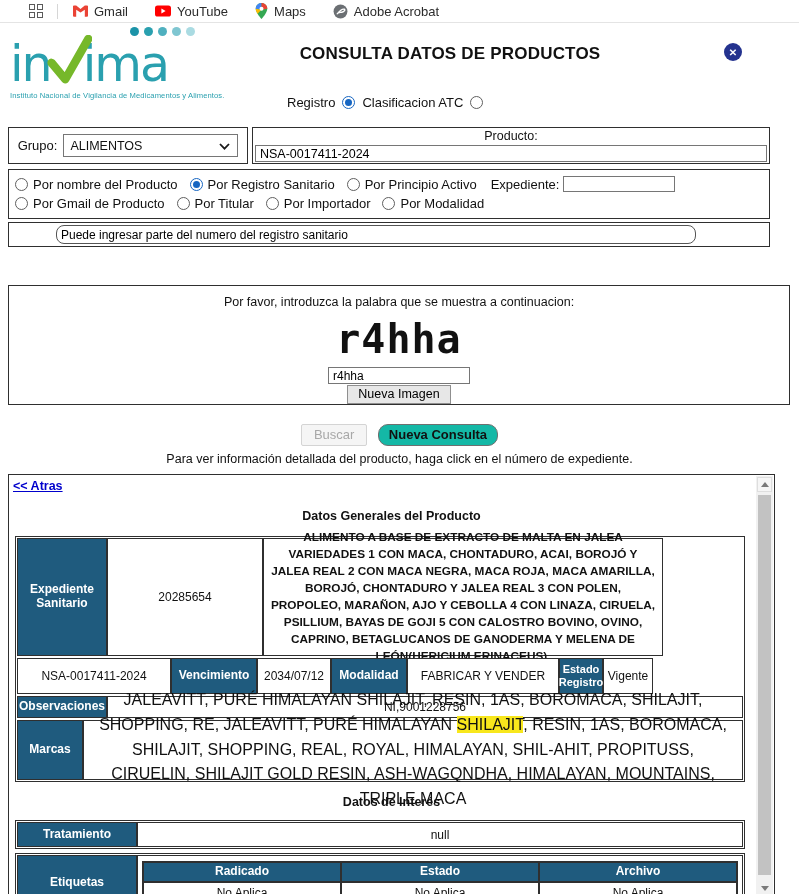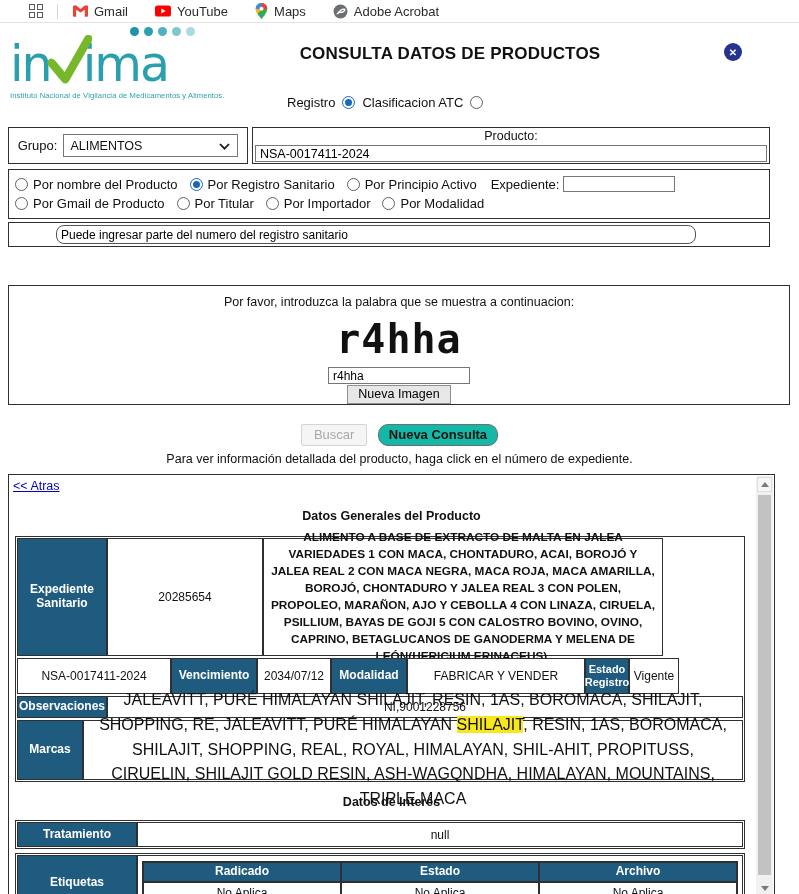--- a/index.html
+++ b/index.html
@@ -76,32 +76,32 @@
   .btn-buscar { font-size:13px; color:#a8a8a8; background:#f5f5f5; border:1px solid #d4d4d4;
                 padding:2px 12px 3px; border-radius:2px; }
   .btn-nueva { font-size:13px; color:#111; font-weight:600; background:#14b8a6; border:1px solid #6f6f6f;
                padding:2px 10px 3px; border-radius:10px; margin-left:6px; }
   .note { text-align:center; font-size:12.5px; margin-top:6px; }
 
   
   .results { position:relative; margin:8px 0 0 8px; width:767px; height:430px;
              border:1px solid #2f2f2f; overflow:hidden; background:#fff; }
   .back { display:inline-block; margin:4px 0 0 4px; font-size:12.5px; color:var(--link,#0000cc);
-          text-decoration:underline; cursor:pointer; }
+          text-decoration:underline; cursor:pointer;font-weight:bold; }
   .sec-title { text-align:center; font-weight:bold; font-size:12.5px; }
   .gen-title { margin-top:15px; }
   .tbl { border:1px solid #2f2f2f; padding:1px; margin-left:6px; width:730px; background:#fff; }
   .tblA { margin-top:13px; }
   .trow { display:flex; }
   .trow + .trow { margin-top:2px; }
   .c { border:1px solid #2f2f2f; display:flex; align-items:center; justify-content:center;
        text-align:center; font-size:12px; background:#fff; padding:0 3px; flex:none; }
   .c.h { background:var(--table-header-bg,#1f5b7e); color:#fff; font-weight:bold; line-height:1.15; }
   .w44{width:44px}.w50{width:50px}.w66{width:66px}.w74{width:74px}.w76{width:76px}.w80{width:80px}
-  .w86{width:86px}.w90{width:90px}.w120{width:120px}.w152{width:178px}.w154{width:154px}
+  .w86{width:86px}.w90{width:90px}.w120{width:120px}.w152{width:152px}.w154{width:154px}
   .w156{width:156px}.w400{width:400px}.w606{width:606px}.w636{width:636px}.w660{width:660px}
   .hA{height:118px}.hB{height:36px}.hC{height:22px}.hD{height:60px}.h25{height:25px}
   .nombre { font-weight:bold; font-size:11.8px; line-height:1.45; padding:0 5px; }
   .estado-h { font-size:11px; }
   .marcas-val { font-size:16px; line-height:1.55; padding:0 12px; }
   .hl { background:var(--highlight,#f8e71c); }
   .interes-title { margin-top:13px; }
   .tblT { margin-top:11px; }
   .tblE { margin-top:4px; }
   .etq-wrap { width:606px; border:1px solid #2f2f2f; padding:3px 4px; display:flex;

